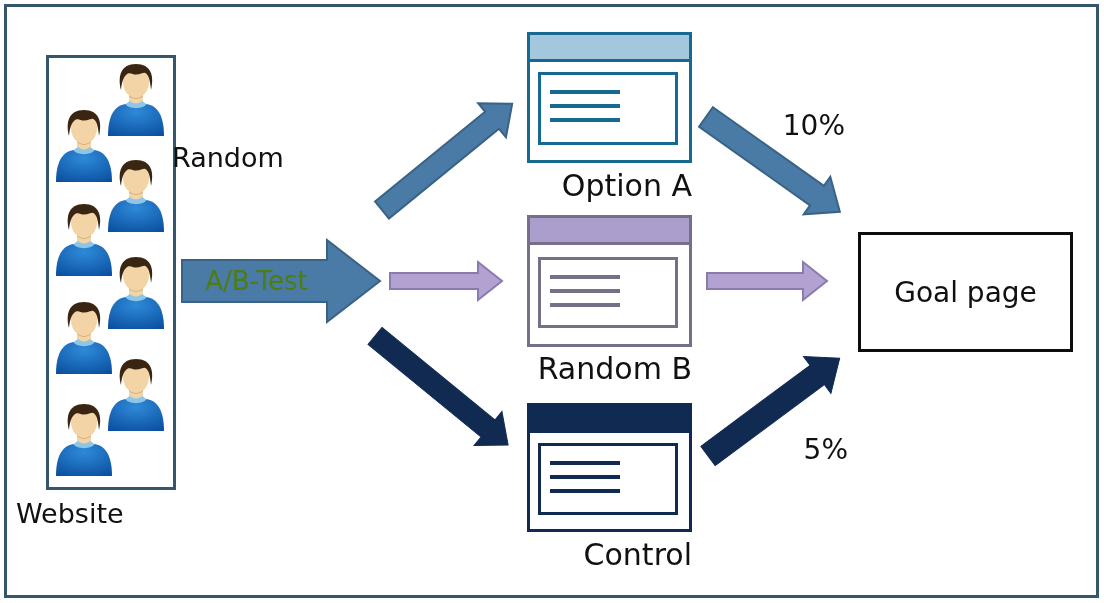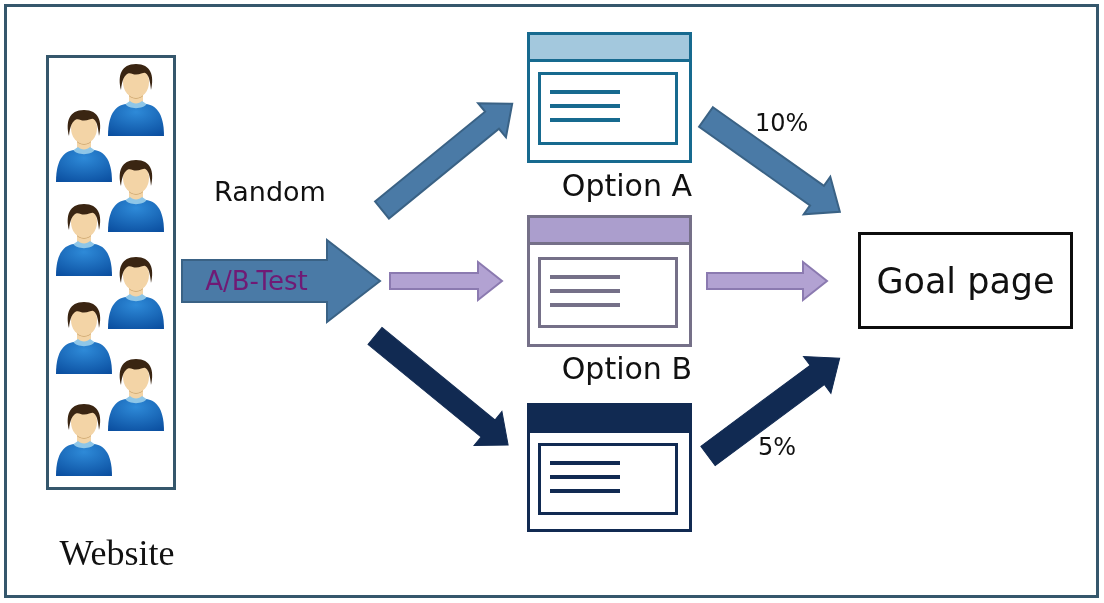--- a/index.html
+++ b/index.html
@@ -4,51 +4,51 @@
 <style>
   html,body{margin:0;padding:0;background:#ffffff;}
   body{font-family:"DejaVu Sans","Liberation Sans",sans-serif;color:var(--text,#111);}
   .canvas{position:relative;width:1104px;height:603px;background:#fff;overflow:hidden;}
   .frame{position:absolute;left:4px;top:4px;width:1089px;height:588px;border:3px solid var(--frame);}
   
   .visitors-box{position:absolute;left:46px;top:55px;width:130px;height:435px;border:3px solid var(--frame);box-sizing:border-box;background:#fff;}
   .person{position:absolute;width:64px;height:74px;}
   .p1{left:55px;top:4px}.p2{left:3px;top:50px}.p3{left:55px;top:100px}.p4{left:3px;top:144px}
   .p5{left:55px;top:197px}.p6{left:3px;top:242px}.p7{left:55px;top:299px}.p8{left:3px;top:344px}
-  .label{position:absolute;text-align:center;line-height:1.2;margin-top:34px;}
+  .label{position:absolute;line-height:1.2;}
   .label span{display:block;}
-  .visitors-label{left:28px;top:498px;width:178px;font-size:36px;font-family:Liberation Serif, serif;}
+  .visitors-label{left:16px;top:498px;width:178px;font-size:27px;}
   .random-label{left:172px;top:142px;width:196px;font-size:27px;}
   
   .arrows{position:absolute;left:0;top:0;width:1104px;height:603px;}
-  .ab-label{position:absolute;left:184px;top:262px;width:145px;height:38px;display:flex;align-items:center;justify-content:center;color:#701a75;font-size:26px;}
+  .ab-label{position:absolute;left:184px;top:262px;width:145px;height:38px;display:flex;align-items:center;justify-content:center;color:#4d7c0f;font-size:26px;}
   
   .mock{position:absolute;left:527px;width:165px;background:#fff;box-sizing:border-box;border:3px solid;}
   .mock .bar{height:24px;border-bottom:3px solid;}
   .mock .inner{position:absolute;left:8px;width:140px;border:3px solid;box-sizing:border-box;}
   .mock .ln{height:4px;width:70px;margin:10px 0 0 9px;}
   .mock .ln:first-child{margin-top:15px;}
   .mockA{top:32px;height:131px;border-color:var(--teal);}
   .mockA .bar{background:var(--teal-light);border-color:var(--teal);}
   .mockA .inner{top:37px;height:73px;border-color:var(--teal);}
   .mockA .ln{background:var(--teal);}
   .mockB{top:215px;height:132px;border-color:var(--purple-gray);}
   .mockB .bar{background:var(--purple-header);border-color:var(--purple-gray);}
   .mockB .inner{top:39px;height:71px;border-color:var(--purple-gray);}
   .mockB .ln{background:var(--purple-gray);}
   .mockC{top:403px;height:129px;border-color:var(--navy);}
   .mockC .bar{background:var(--navy);border-color:var(--navy);}
   .mockC .inner{top:37px;height:72px;border-color:var(--navy);}
   .mockC .ln{background:var(--navy);}
   .variant-label{position:absolute;left:527px;width:165px;text-align:right;font-size:30px;}
   .vlA{top:168px}.vlB{top:351px}.vlC{top:537px}
-  .pct{position:absolute;width:90px;text-align:left;font-size:24px;}
+  .pct{position:absolute;width:90px;text-align:right;font-size:28px;}
   .pctA{left:755px;top:109px}.pctB{left:722px;top:235px}.pctC{left:758px;top:433px}
   
-  .goal{position:absolute;left:858px;top:232px;width:215px;height:97px;border:3px solid var(--goal-border);box-sizing:border-box;display:flex;align-items:center;justify-content:center;font-size:35px;background:#fff;}
+  .goal{position:absolute;left:858px;top:232px;width:215px;height:120px;border:3px solid var(--goal-border);box-sizing:border-box;display:flex;align-items:center;justify-content:center;font-size:28px;background:#fff;}
 </style>
 </head>
 <body>
 
 <div class="canvas">
 
   <div class="frame"></div>
 
   <svg width="0" height="0" style="position:absolute" aria-hidden="true">
     <defs>
@@ -124,30 +124,31 @@
   <div class="variant-label vlA">Option A</div>
 
   <div class="mock mockB">
     <div class="bar"></div>
     <div class="inner">
       <div class="ln"></div>
       <div class="ln"></div>
       <div class="ln"></div>
     </div>
   </div>
-  <div class="variant-label vlB">Option B</div>
+  <div class="variant-label vlB">Random B</div>
 
   <div class="mock mockC">
     <div class="bar"></div>
     <div class="inner">
       <div class="ln"></div>
       <div class="ln"></div>
       <div class="ln"></div>
     </div>
   </div>
+  <div class="variant-label vlC">Control</div>
 
   <div class="pct pctA">10%</div>
   <div class="pct pctC">5%</div>
 
   <div class="goal">
     <span>Goal page</span>
   </div>
 
 </div>
 

